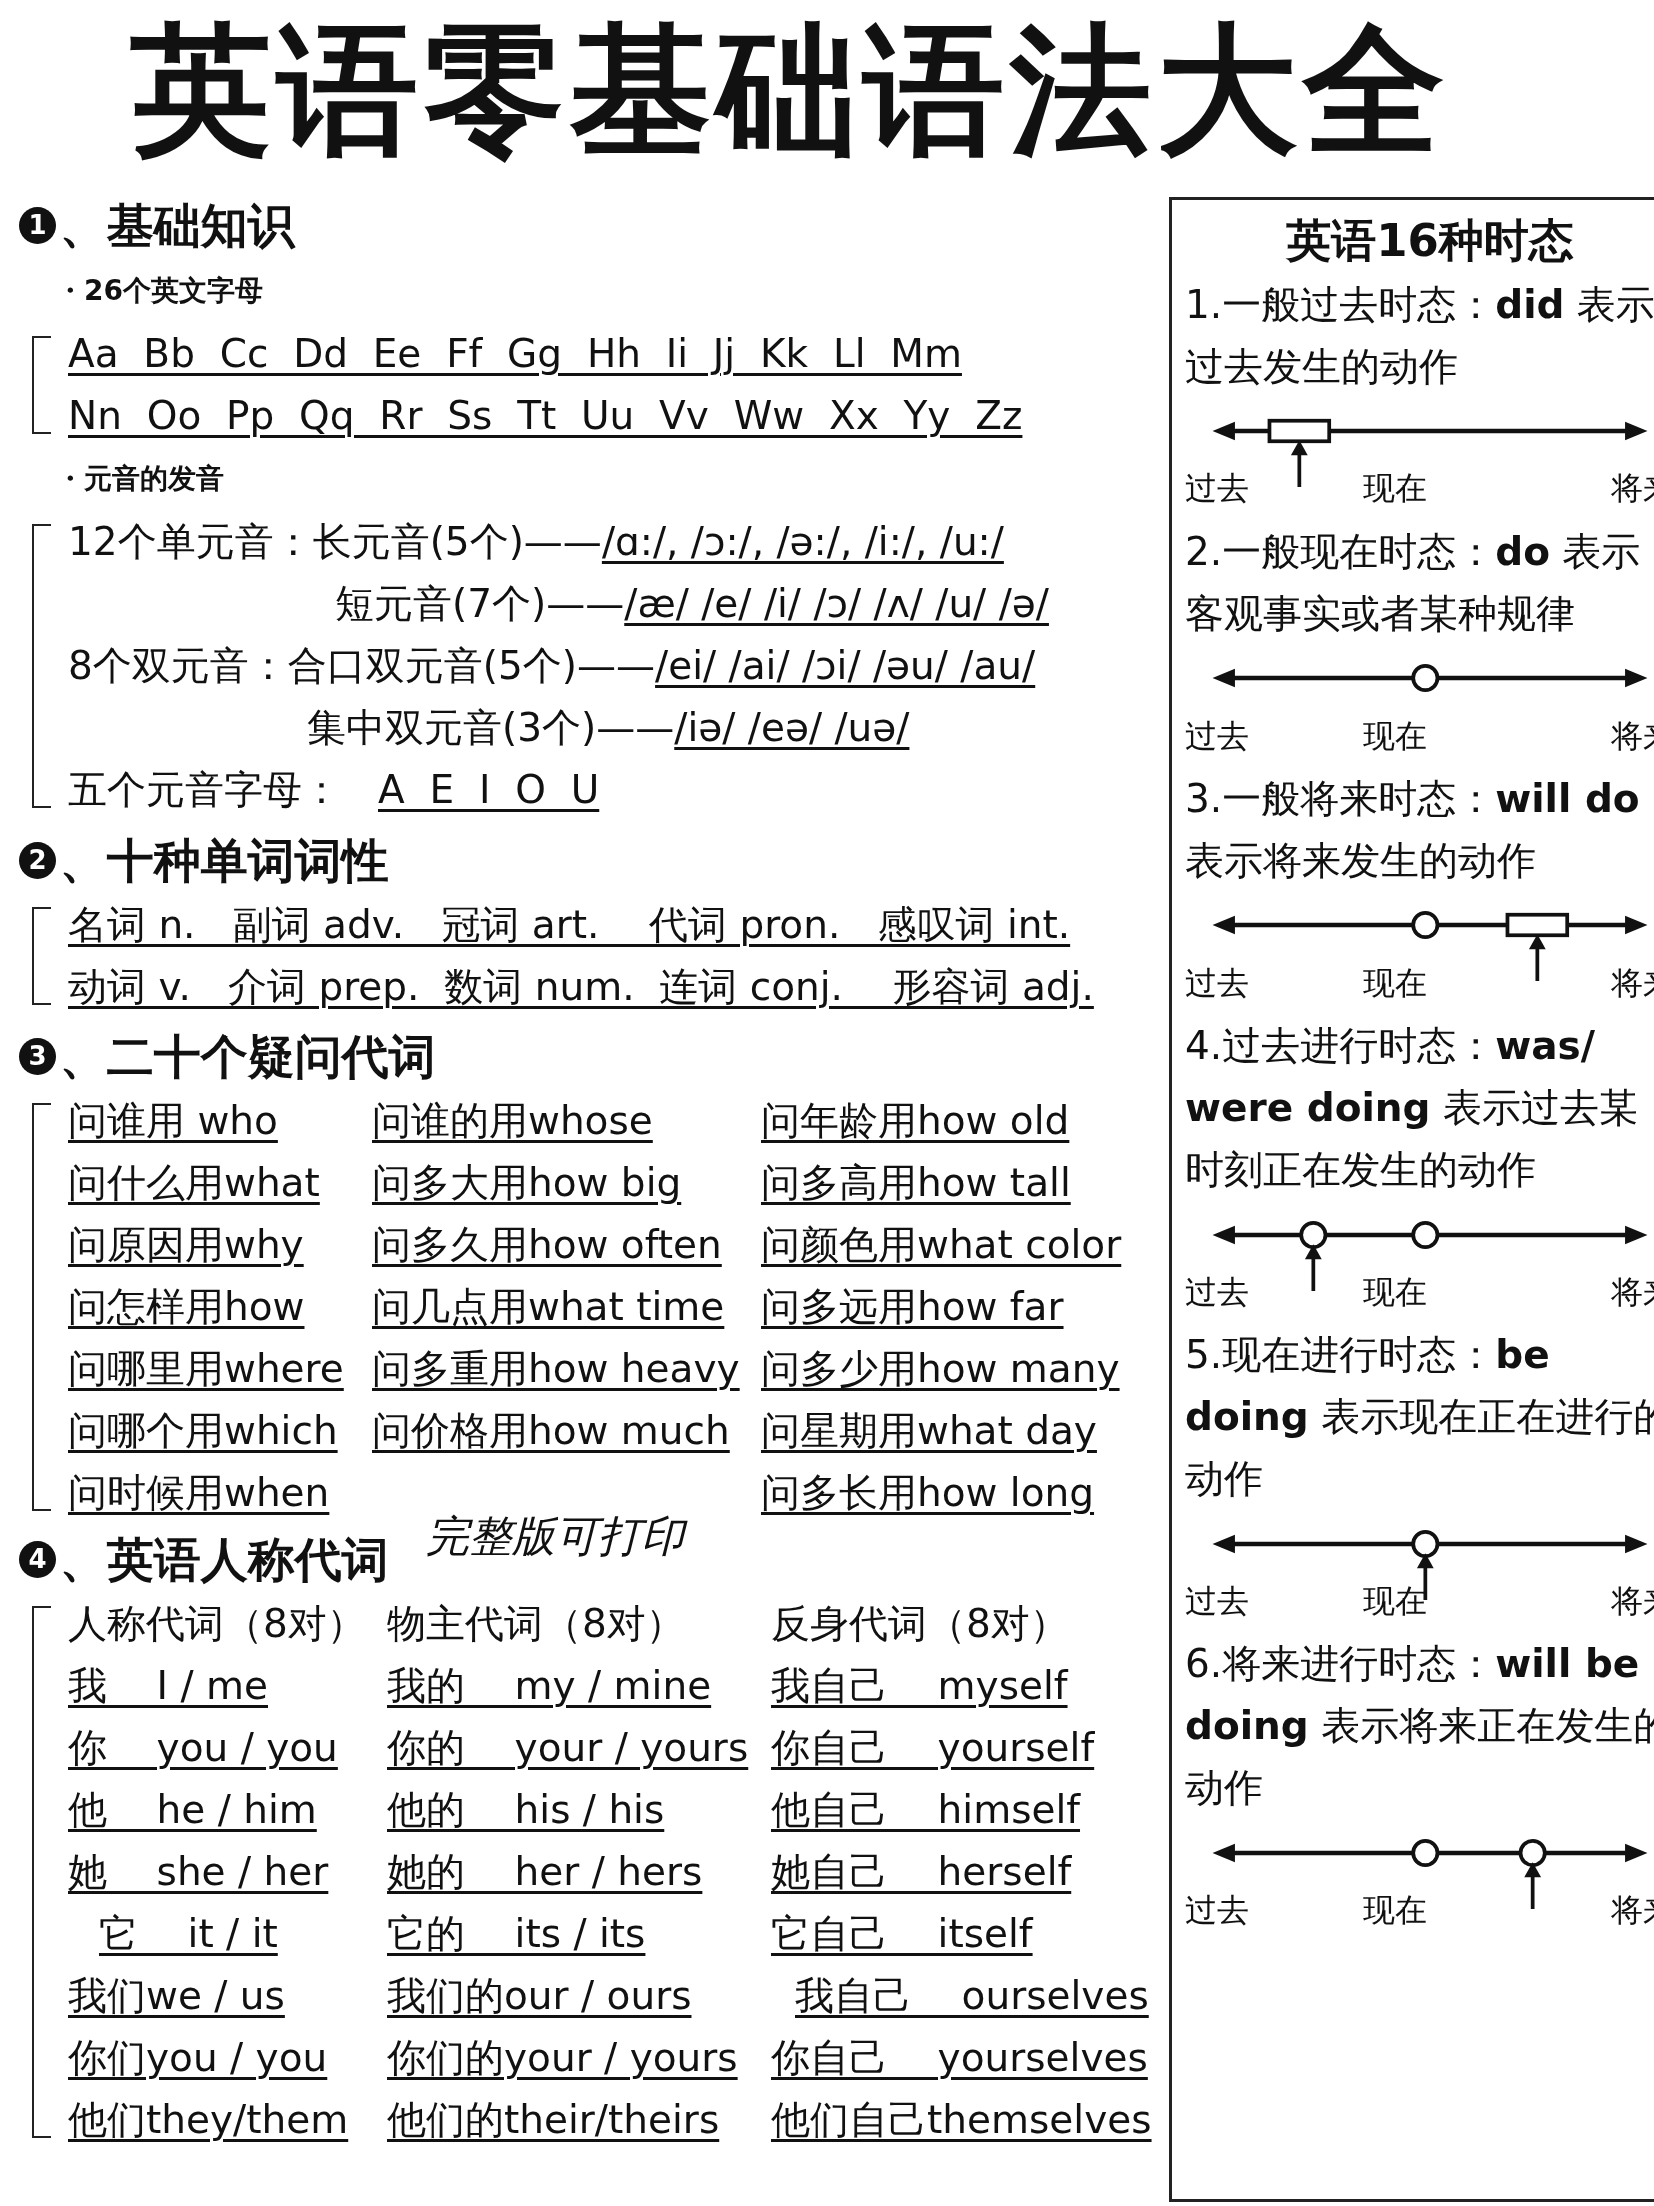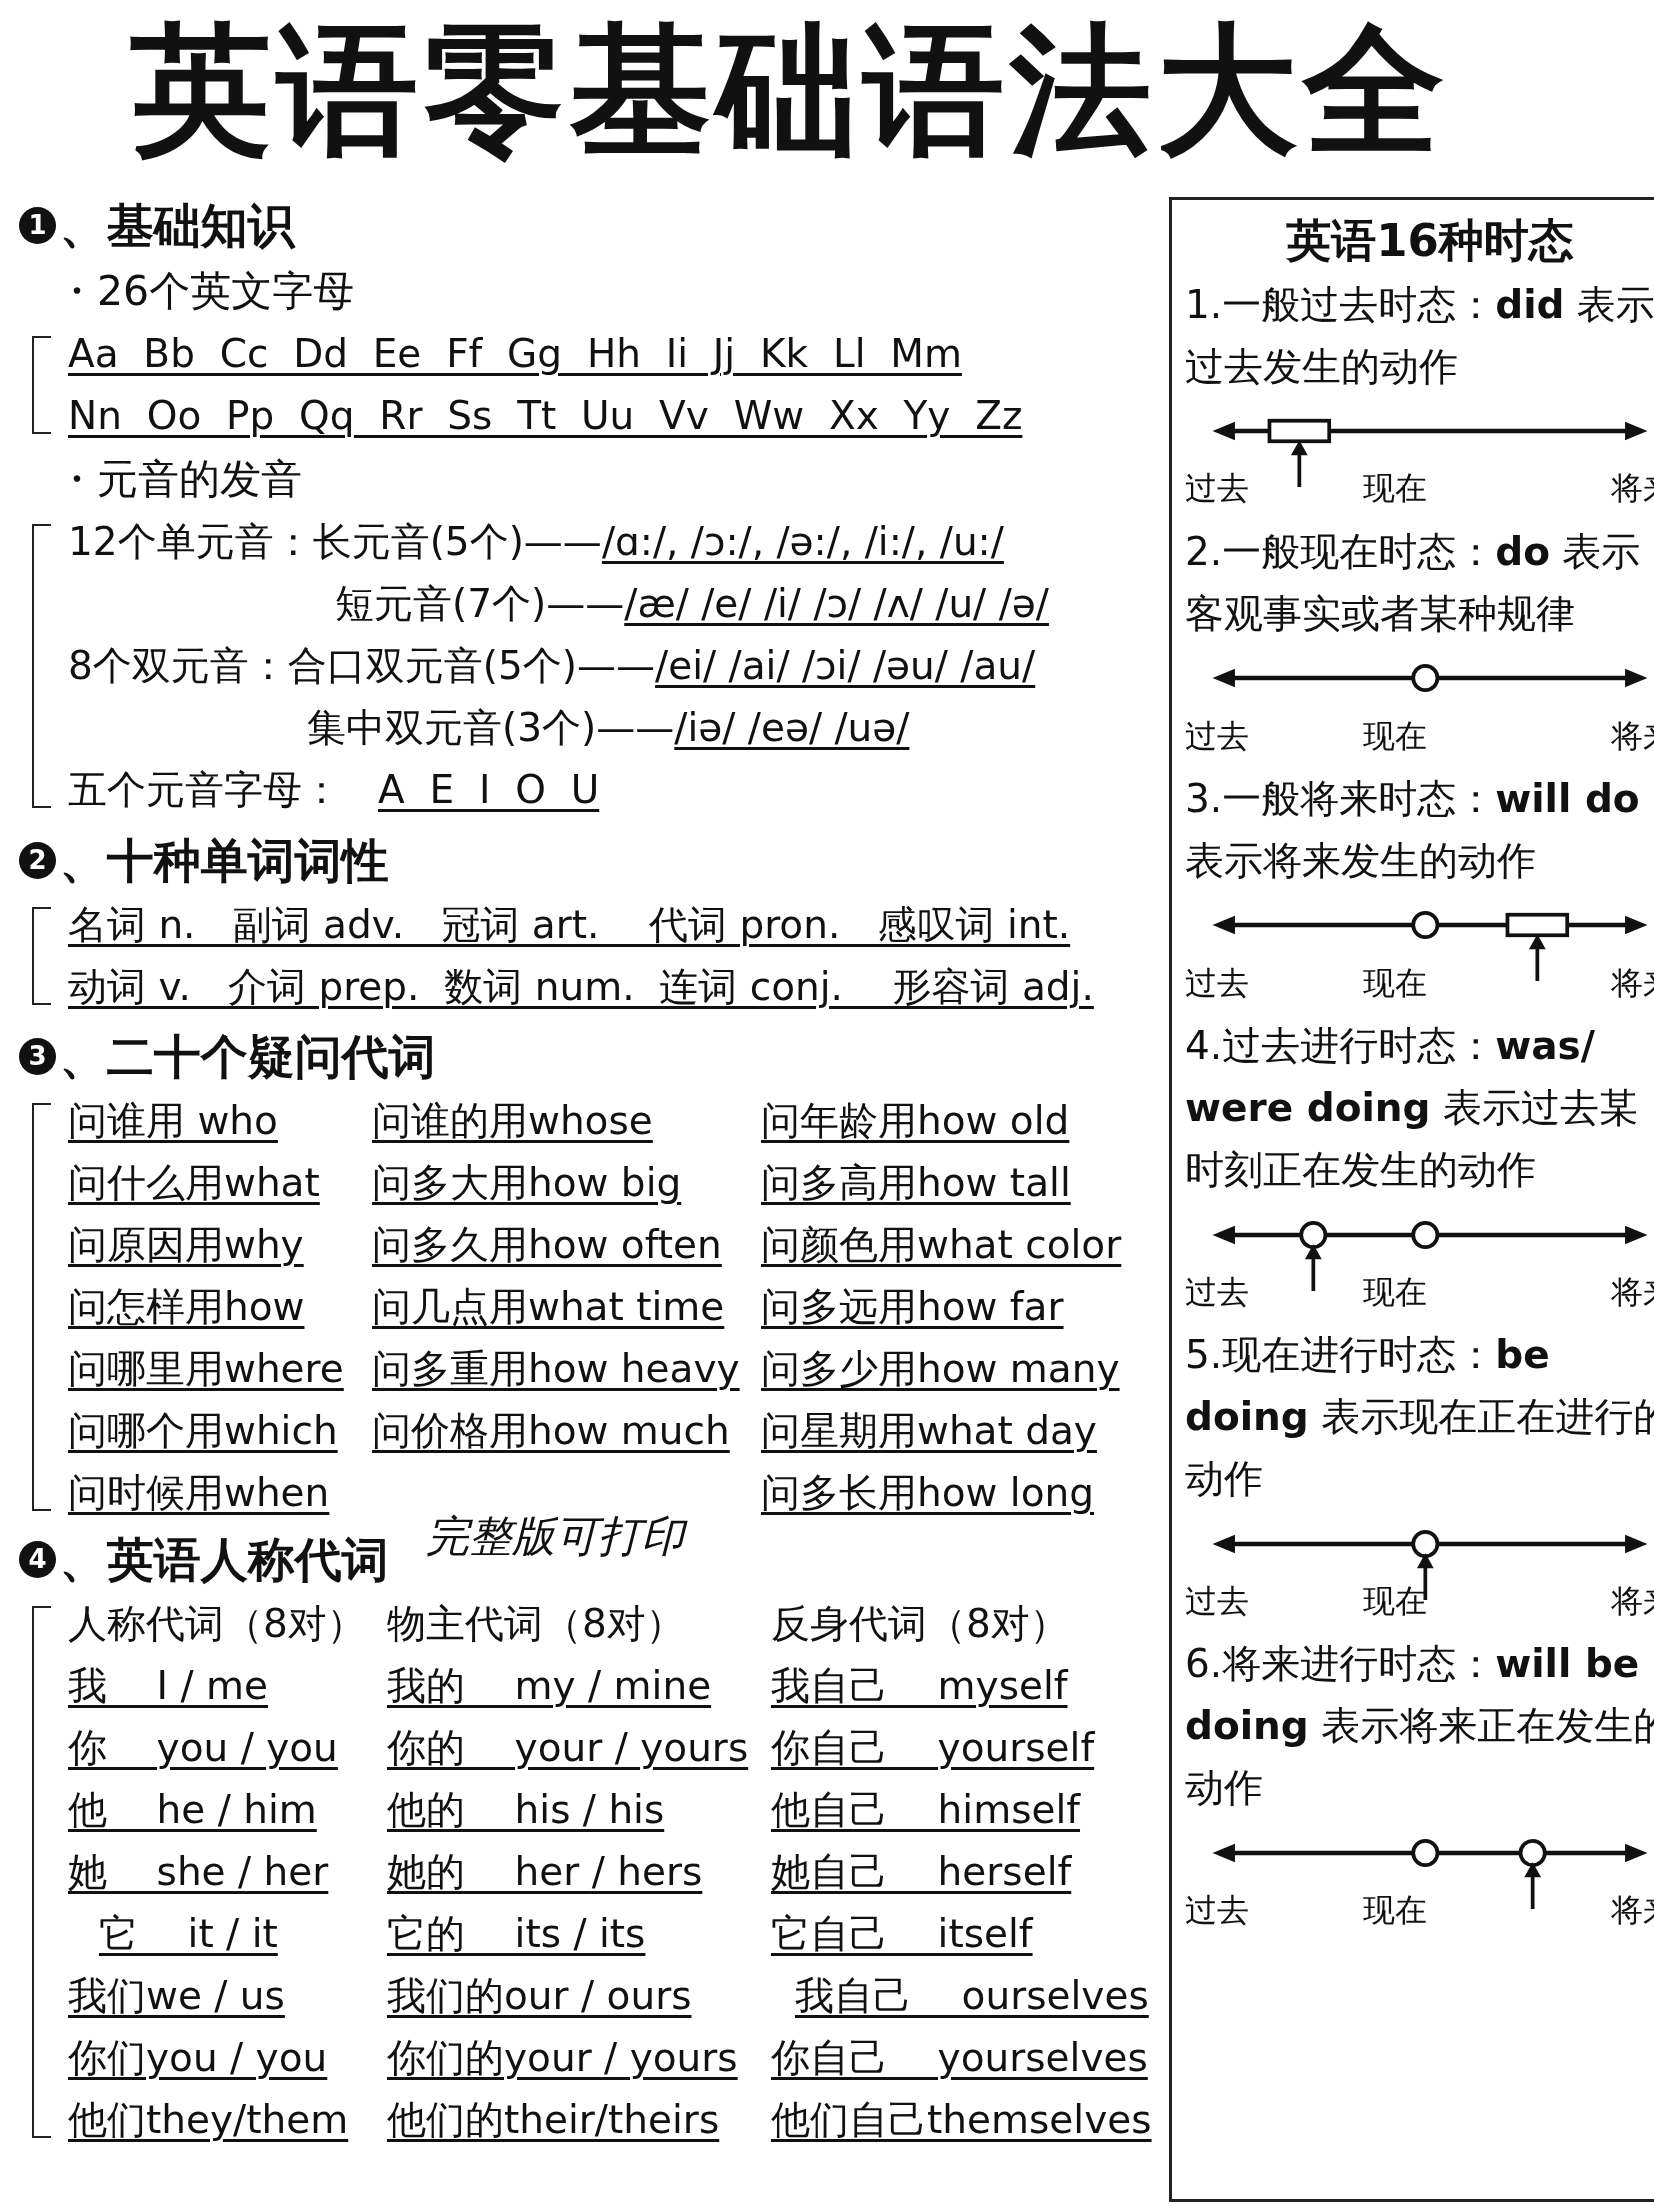--- a/index.html
+++ b/index.html
@@ -1,21 +1,21 @@
 <!DOCTYPE html>
 <html style="font-size:15px"><head>
 <meta charset="utf-8">
 <style>
 *{box-sizing:border-box;margin:0;padding:0}
 body{width:1655px;height:2206px;background:#fff;color:#111;font-family:"DejaVu Sans","Liberation Sans",sans-serif;position:relative;overflow:hidden}
 .title{position:absolute;left:0;top:11.2px;width:1655px;text-align:center;font-size:141px;font-weight:bold;letter-spacing:5.6px;line-height:159px;padding-right:75px}
 .main{position:absolute;left:19px;top:192px;width:1143px}
 .h{font-size:47px;font-weight:bold;line-height:67px;display:flex;align-items:center}
 .num{display:inline-flex;width:37px;height:37px;border-radius:50%;background:#111;color:#fff;font-size:26px;align-items:center;justify-content:center;margin-right:3.7px}
-.sub{font-size:41px;font-weight:normal;margin-left:37px;line-height:64px}
+.sub{font-size:28px;font-weight:bold;margin-left:37px;line-height:64px}
 .bl{position:relative;padding-left:49px}
 .bl:before{content:"";position:absolute;left:13px;top:13px;bottom:13px;width:17px;border:2.8px solid #222;border-right:none}
 .row{display:flex;font-size:39px;line-height:62px;white-space:nowrap}
 .u{text-decoration:underline;text-decoration-thickness:2.8px;text-underline-offset:5.6px}
 .grid{display:grid}
 .side{position:absolute;left:1169px;top:197px;width:522px;height:2005px;border:3.7px solid #222;padding:7.5px 13px}
 .st{font-size:45px;font-weight:bold;text-align:center;line-height:66px}
 .tense{font-size:39px;line-height:62px}
 .tense b{font-weight:bold}
 .tl{position:relative;height:112px;margin:5.6px 0}

